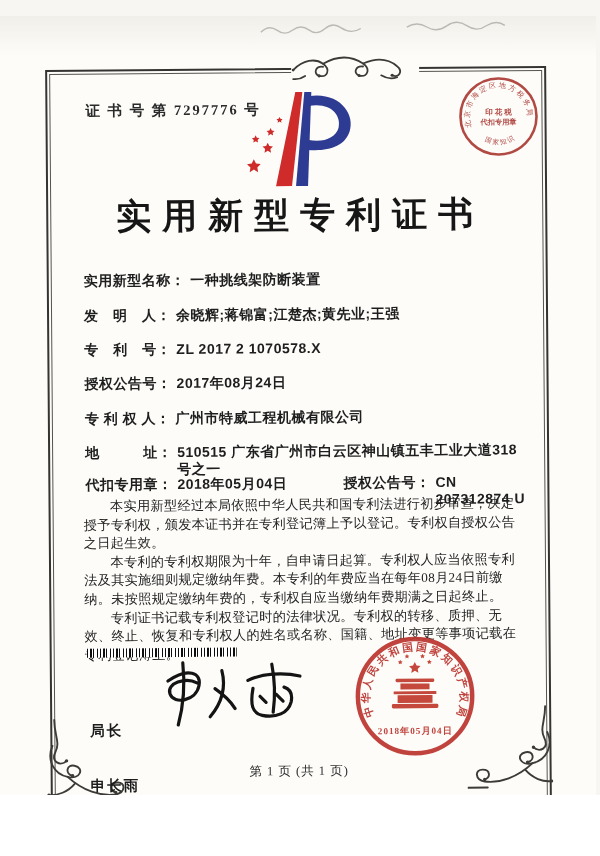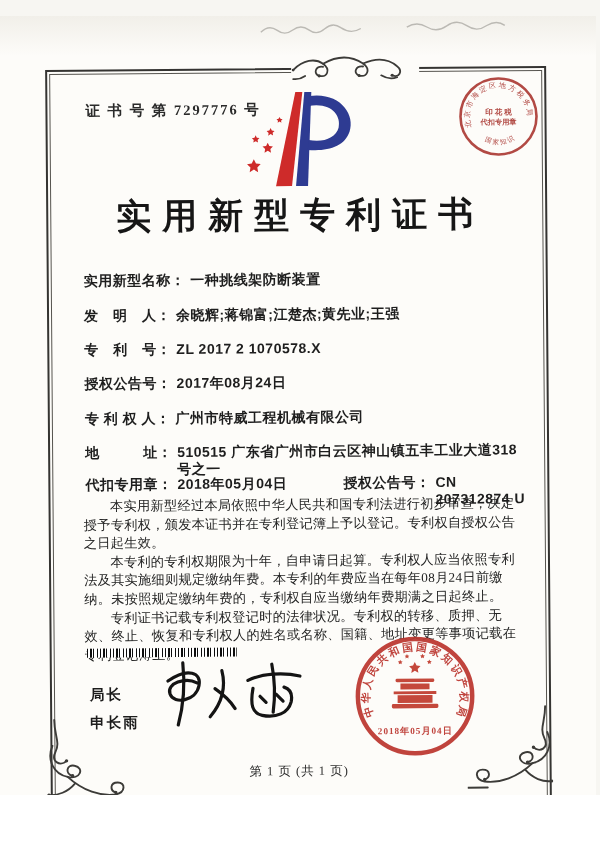--- a/index.html
+++ b/index.html
@@ -53,21 +53,21 @@
   .barcode{
     position:absolute;left:85px;top:631px;width:150px;height:9px;
     background:repeating-linear-gradient(90deg,
       #0d0d0d 0 1.5px,#fff 1.5px 3px,
       #0d0d0d 3px 5.5px,#fff 5.5px 6.5px,
       #0d0d0d 6.5px 7.5px,#fff 7.5px 10px,
       #0d0d0d 10px 11px,#fff 11px 13px);
   }
   .signer{position:absolute;left:88px;top:668px;color:#1c1c1c;
     font:600 14.5px "Liberation Sans", sans-serif;letter-spacing:2px;}
-  .signer div{margin-bottom:9px;}
+  .signer div{margin-bottom:9px;margin-top:36px;}
   .signature{position:absolute;left:150px;top:640px;}
   .seal-official{position:absolute;left:350px;top:618px;}
   .seal-tax{position:absolute;left:459px;top:60px;}
   .page-footer{
     position:absolute;left:48px;top:747px;width:497px;text-align:center;
     font:400 12.5px "Liberation Serif", serif;color:#2d2d2d;letter-spacing:1px;
   }
   .flourish{position:absolute;}
   .fl-bl{left:38px;top:700px;}
   .fl-br{left:465px;top:690px;}

